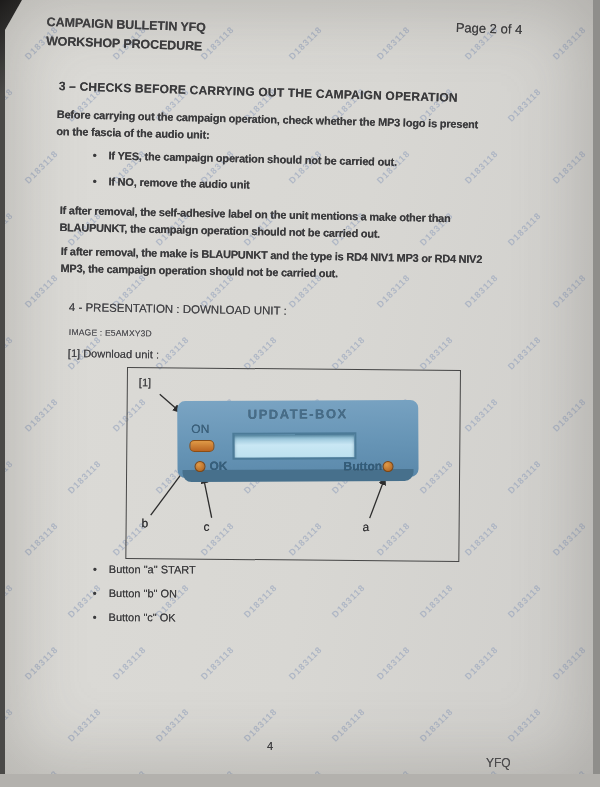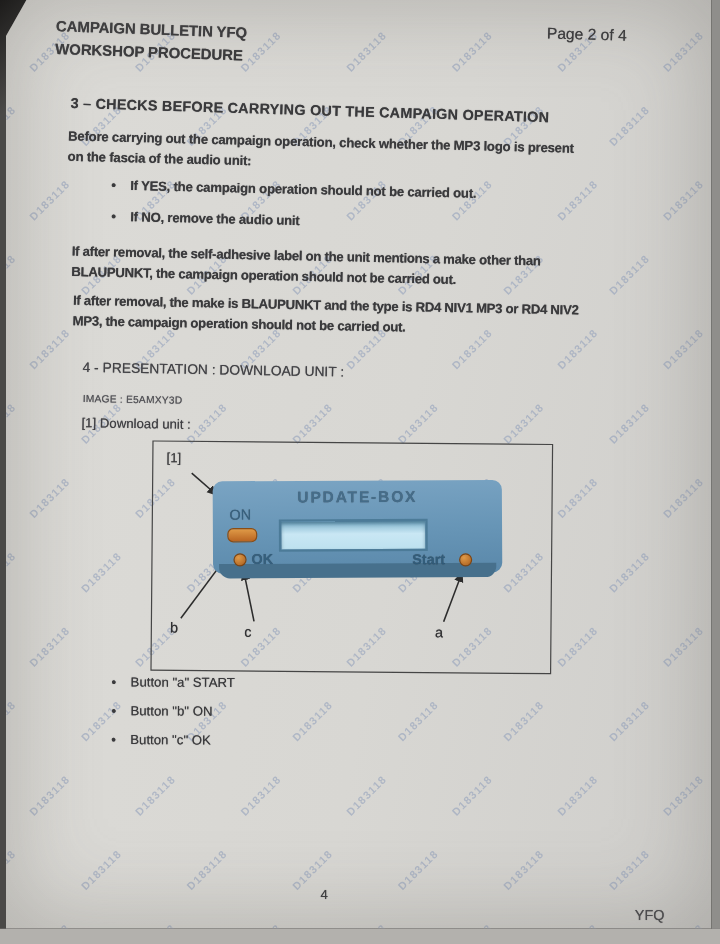--- a/index.html
+++ b/index.html
@@ -53,21 +53,21 @@
       background:linear-gradient(180deg,#7fb3cc,#c9e7f4 45%,#bde1ef);
       border:2px solid #4c7b98;box-shadow:inset 0 2px 3px rgba(25,65,90,.45);}
   .dot{position:absolute;width:11px;height:11px;border-radius:50%;
       background:radial-gradient(circle at 35% 30%,#e09a48,#a85e1e);border:1px solid #7e4512;box-sizing:border-box;}
   .dot-ok{left:17px;top:60px;} .dot-start{left:205px;top:61px;}
   .dev-ok{position:absolute;left:32px;top:58px;font-size:12px;font-weight:700;color:#2d5876;opacity:.85;}
   .dev-start{position:absolute;left:166px;top:59px;font-size:12px;font-weight:700;color:#2d5876;opacity:.9;}
   .list{left:88px;top:563px;font-size:11px;transform:rotate(.3deg);}
   .li{margin-bottom:12px;list-style:none;}
   .pgnum{left:262px;top:740px;font-size:11px;}
-  .doccode{left:481px;top:756px;font-size:12px;color:#48484b;margin-left:43px;}
+  .doccode{left:481px;top:756px;font-size:12px;color:#48484b;}
   .txtblur{text-shadow:0 0 .6px rgba(58,58,60,.8);}
 </style>
 </head>
 <body>
 
 <div class="stage">
   <div class="paper">
     <div id="wm-layer">
         <span class="wm" style="left: 15px; top: 38px;">D183118</span>
         <span class="wm" style="left: 103px; top: 38px;">D183118</span>
@@ -196,21 +196,21 @@
           <line x1="85" y1="149" x2="76" y2="107" stroke="#2c2c2c" stroke-width="1.3" marker-end="url(#ah)"></line>
           <line x1="243" y1="148" x2="258" y2="107" stroke="#2c2c2c" stroke-width="1.3" marker-end="url(#ah)"></line>
         </svg>
         <div class="device">
           <div class="dev-title">UPDATE-BOX</div>
           <div class="dev-on">ON</div>
           <div class="dev-oval"></div>
           <div class="dev-lcd"></div>
           <div class="dot dot-ok"></div>
           <div class="dev-ok">OK</div>
-          <div class="dev-start">Start</div>
+          <div class="dev-start">Button</div>
           <div class="dot dot-start"></div>
         </div>
         <div class="co co-b">b</div>
         <div class="co co-c">c</div>
         <div class="co co-a">a</div>
       </div>
 
       <div class="list">
         <div class="li">Button "a" START</div>
         <div class="li">Button "b" ON</div>

